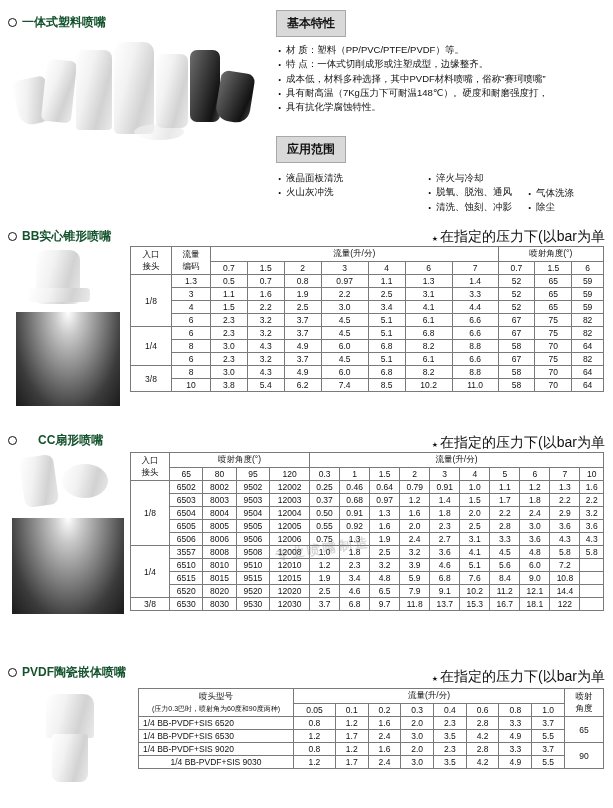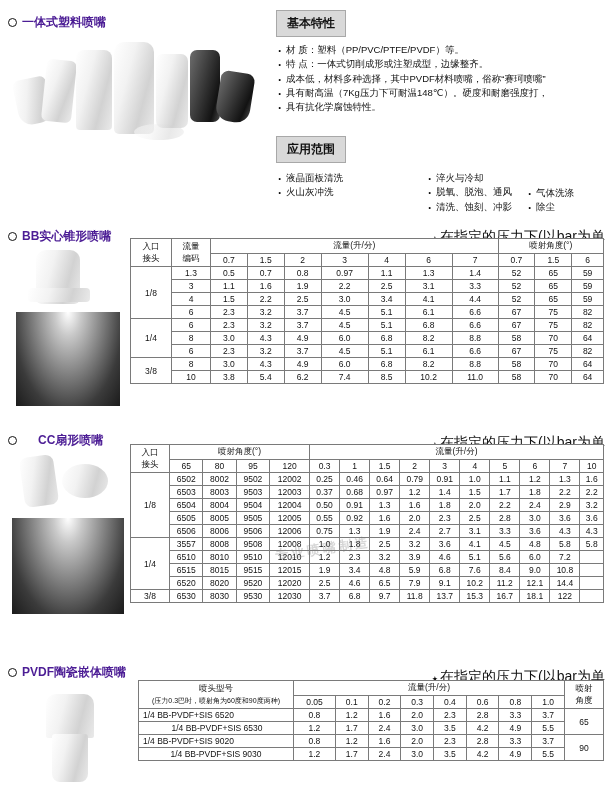--- a/index.html
+++ b/index.html
@@ -1,30 +1,30 @@
 <!DOCTYPE html>
 <html><head>
 <meta charset="utf-8">
 <style>
   html,body{margin:0;padding:0;}
   body{
     width:613px;height:808px;background:#ffffff;
     font-family:"Liberation Sans","DejaVu Sans",sans-serif;
     font-size:9px;color:#111;position:relative;overflow:hidden;
   }
-  .sec-title{display:flex;align-items:center;font-size:12px;font-weight:bold;color:#4c1d95;}
+  .sec-title{display:flex;align-items:center;font-size:12px;font-weight:bold;color:#14532d;}
   .bullet-dot{width:7px;height:7px;border:1.5px solid #111;border-radius:50%;margin-right:5px;flex:none;}
   .gray-head{
     background:#d9d9d9;border:1px solid #a8a8a8;font-weight:bold;font-size:12px;
     padding:4px 10px;display:inline-block;
   }
   .ul-list{list-style:none;margin:0;padding:0;}
   .ul-list li{position:relative;padding-left:10px;line-height:1.5;font-size:9.5px;}
   .ul-list li:before{content:"·";position:absolute;left:2px;top:-1px;font-size:12px;font-weight:bold;}
-  table{border-collapse:collapse;font-size:8.5px;}
+  table{border-collapse:collapse;font-size:8.5px;margin-top:8px;}
   table th,table td{border:1px solid #7a7a7a;text-align:center;padding:1px 2px;font-weight:normal;}
   table th{background:#ffffff;}
   .note{font-size:14px;text-align:right;}
   .note:before{content:"★ ";font-size:7px;}
   
   .nz{position:absolute;}
   .grad-w{background:linear-gradient(105deg,#ffffff 0%,#f2f2f2 35%,#d2d2d2 70%,#eaeaea 100%);}
   .grad-d{background:linear-gradient(105deg,#6d6d6d 0%,#3a3a3a 45%,#121212 80%,#4a4a4a 100%);}
   .spray{background:radial-gradient(ellipse at 50% 0%,#ffffff 0%,#c9c9c9 18%,#8d8d8d 42%,#3b3b3b 75%,#1b1b1b 100%);}
   .wm{position:absolute;color:rgba(120,120,120,.30);font-size:13px;letter-spacing:3px;
@@ -493,21 +493,21 @@
         <td>1.2</td>
         <td>1.6</td>
         <td>2.0</td>
         <td>2.3</td>
         <td>2.8</td>
         <td>3.3</td>
         <td>3.7</td>
         <td rowspan="2">65</td>
       </tr>
       <tr>
-        <td style="text-align: center; padding-left: 4px;">1/4 BB-PVDF+SIS 6530</td>
+        <td style="text-align: left; padding-left: 4px;">1/4 BB-PVDF+SIS 6530</td>
         <td>1.2</td>
         <td>1.7</td>
         <td>2.4</td>
         <td>3.0</td>
         <td>3.5</td>
         <td>4.2</td>
         <td>4.9</td>
         <td>5.5</td>
       </tr>
       <tr>

